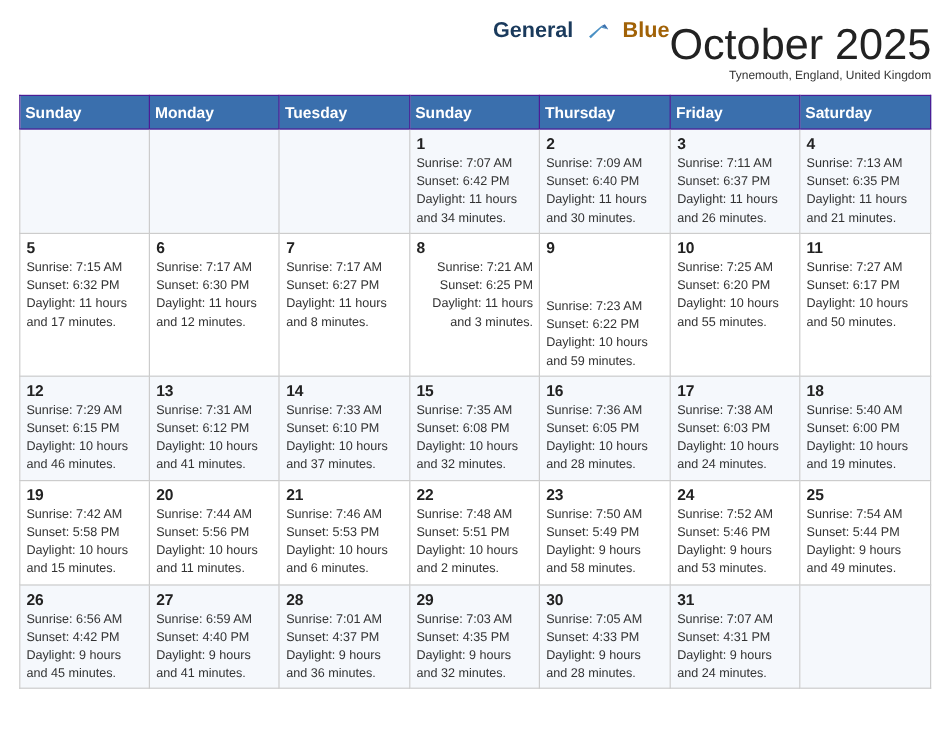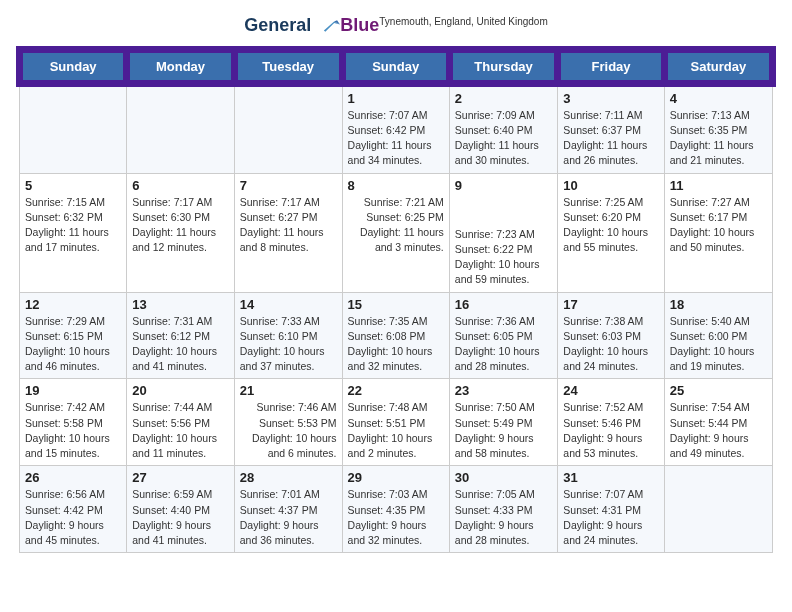--- a/index.html
+++ b/index.html
@@ -5,21 +5,21 @@
     * { box-sizing: border-box; margin: 0; padding: 0; }
     body {
       font-family: Arial, sans-serif;
       background: #fff;
       width: 792px;
       min-height: 612px;
       padding: 16px;
     }
     .header {
       display: flex;
-      justify-content: center;
+      justify-content: flex-end;
       align-items: flex-start;
       margin-bottom: 10px;
     }
     .logo {
       display: flex;
       align-items: center;
     }
     .logo-icon {
       width: 24px;
       height: 24px;
@@ -40,22 +40,22 @@
     table {
       width: 100%;
       border-collapse: collapse;
     }
     thead tr th {
       background: #3a6fad;
       color: #fff;
       font-size: 13px;
       font-weight: bold;
       padding: 6px 4px;
-      text-align: center;
-      border: 7px solid #4c1d95;
+      text-align: left;
+      border: 1px solid #4c1d95;
     }
     tbody tr td {
       vertical-align: top;
       border: 1px solid #ccc;
       padding: 4px 5px;
       width: 113px;
       min-height: 80px;
       background: #fff;
       font-size: 11px;
       color: #222;
@@ -87,27 +87,28 @@
   <div class="logo">
     <div>
       <div style="display:flex;align-items:center;">
         <div style="font-size:18px;font-weight:bold;color:#1a3a5c;line-height:1.1;">
           <span style="color:#1a3a5c;">General</span>
           <svg class="logo-icon" viewBox="0 0 30 24" style="display:inline-block;vertical-align:middle;width:22px;height:18px;">
             <polygon points="8,18 22,6 30,10 22,8 10,20" fill="#4a90c4"></polygon>
             <polygon points="22,6 30,10 26,4" fill="#3a6fad"></polygon>
           </svg>
         </div>
-        <div style="font-size:18px;font-weight:bold;color:#701a75;line-height:1.1;margin-left:0;">
+        <div style="font-size:18px;font-weight:bold;color:#a16207;line-height:1.1;margin-left:12px;">
           <span>Blue</span>
         </div>
       </div>
     </div>
   </div>
   <div class="title-block">
+    <div class="month-title">October 2025</div>
     <div class="subtitle">Tynemouth, England, United Kingdom</div>
   </div>
 </div>
 
 <table>
   <thead>
     <tr>
     <th>Sunday</th>
         <th>Monday</th>
         <th>Tuesday</th>
@@ -243,21 +244,21 @@
 Daylight: 10 hours and 15 minutes.</div>
         </td>
         <td>
           <div class="day-num">20</div>
           <div class="day-info" style="white-space: pre-line;">Sunrise: 7:44 AM
 Sunset: 5:56 PM
 Daylight: 10 hours and 11 minutes.</div>
         </td>
         <td>
           <div class="day-num">21</div>
-          <div class="day-info" style="white-space: pre-line; text-align: right;">Sunrise: 7:46 AM
+          <div class="day-info" style="white-space: pre-line;">Sunrise: 7:46 AM
 Sunset: 5:53 PM
 Daylight: 10 hours and 6 minutes.</div>
         </td>
         <td>
           <div class="day-num">22</div>
           <div class="day-info" style="white-space: pre-line;">Sunrise: 7:48 AM
 Sunset: 5:51 PM
 Daylight: 10 hours and 2 minutes.</div>
         </td>
         <td>

